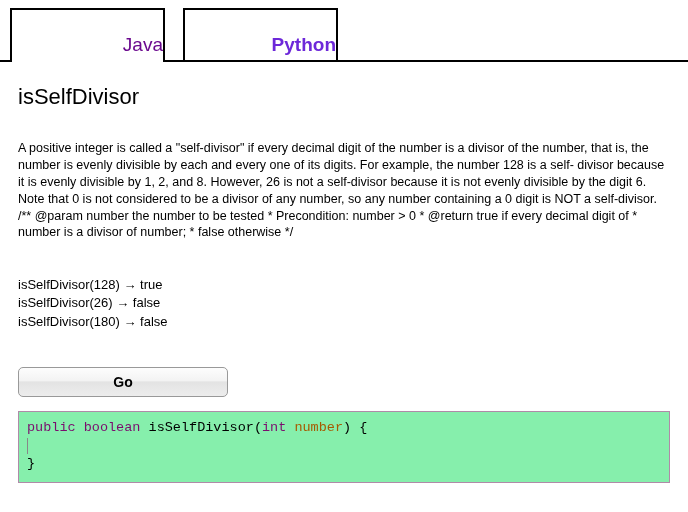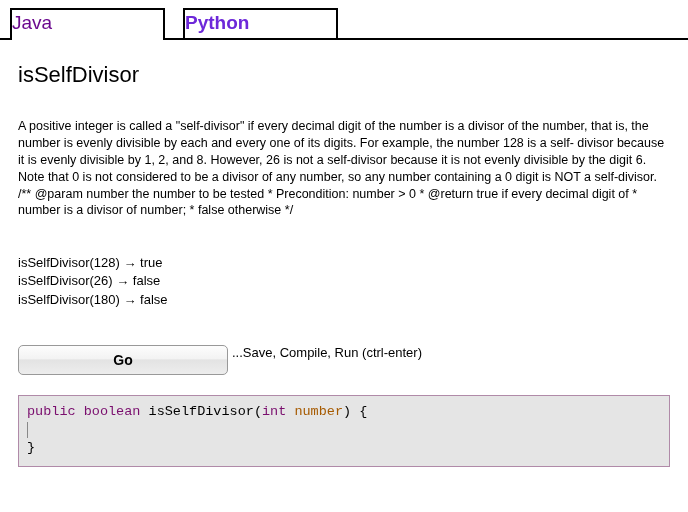--- a/index.html
+++ b/index.html
@@ -15,22 +15,22 @@
     overflow: hidden;
   }
   .tabs {
     display: flex;
     margin-top: 8px;
     border-bottom: 2px solid #000;
     padding-left: 10px;
   }
   .tab {
     width: 155px;
-    text-align: left;
-    padding: 2px 0 4px 0;
+    text-align: right;
+    padding: 24px 0 4px 0;
     font-size: 19px;
     border: 2px solid #000;
     border-bottom: none;
     margin-right: 18px;
     cursor: pointer;
     position: relative;
   }
   .tab.active {
     color: #6b098e;
     background: #fff;
@@ -59,21 +59,23 @@
     line-height: 1.35;
     margin-bottom: 35px;
   }
   .examples {
     font-size: 13px;
     line-height: 1.4;
     margin-bottom: 36px;
   }
   .go-row {
     display: flex;
-    margin-bottom: 20px;
+    align-items: center;
+    margin-bottom: 14px;
+    gap: 44px;
   }
   .go-button {
     width: 210px;
     height: 30px;
     font-size: 14px;
     font-weight: bold;
     border: 1px solid #999;
     border-radius: 5px;
     background: linear-gradient(to bottom, #fdfdfd 0%, #f3f3f3 45%, #e3e3e3 50%, #ededed 100%);
     cursor: pointer;
@@ -81,21 +83,21 @@
   .go-hint {
     font-size: 13px;
     margin-left: 4px;
   }
   .code-box {
     border: 1px solid #b08aa8;
     padding: 6px 8px 8px 8px;
     font-family: "Courier New", monospace;
     font-size: 13.5px;
     line-height: 1.5;
-    background: #e5e5e5;
+    background: #86efac;
   }
   .kw-public { color: #7a0e6e; }
   .kw-boolean { color: #7a0e6e; }
   .kw-int { color: #7a0e6e; }
   .fn-name { color: #000; }
   .param { color: #a65a00; }
   .cursor-line {
     display: block;
     border-left: 1px solid #888;
     padding-left: 1px;
@@ -116,21 +118,20 @@
   <div class="desc">A positive integer is called a "self-divisor" if every decimal digit of the number is a divisor of the number, that is, the number is evenly divisible by each and every one of its digits. For example, the number 128 is a self- divisor because it is evenly divisible by 1, 2, and 8. However, 26 is not a self-divisor because it is not evenly divisible by the digit 6. Note that 0 is not considered to be a divisor of any number, so any number containing a 0 digit is NOT a self-divisor. /** @param number the number to be tested * Precondition: number &gt; 0 * @return true if every decimal digit of * number is a divisor of number; * false otherwise */</div>
 
   <div class="examples">
     <div>isSelfDivisor(128) → true</div>
     <div>isSelfDivisor(26) → false</div>
     <div>isSelfDivisor(180) → false</div>
   </div>
 
   <div class="go-row">
     <button class="go-button">Go</button>
-    <span class="go-hint">...Save, Compile, Run (ctrl-enter)</span>
   </div>
 
   <div class="code-box">
     <div>
       <span class="kw-public">public</span>
       <span> </span>
       <span class="kw-boolean">boolean</span>
       <span> </span>
       <span class="fn-name">isSelfDivisor</span><span>(</span><span class="kw-int">int</span><span> </span><span class="param">number</span><span>) {</span>
     </div>

